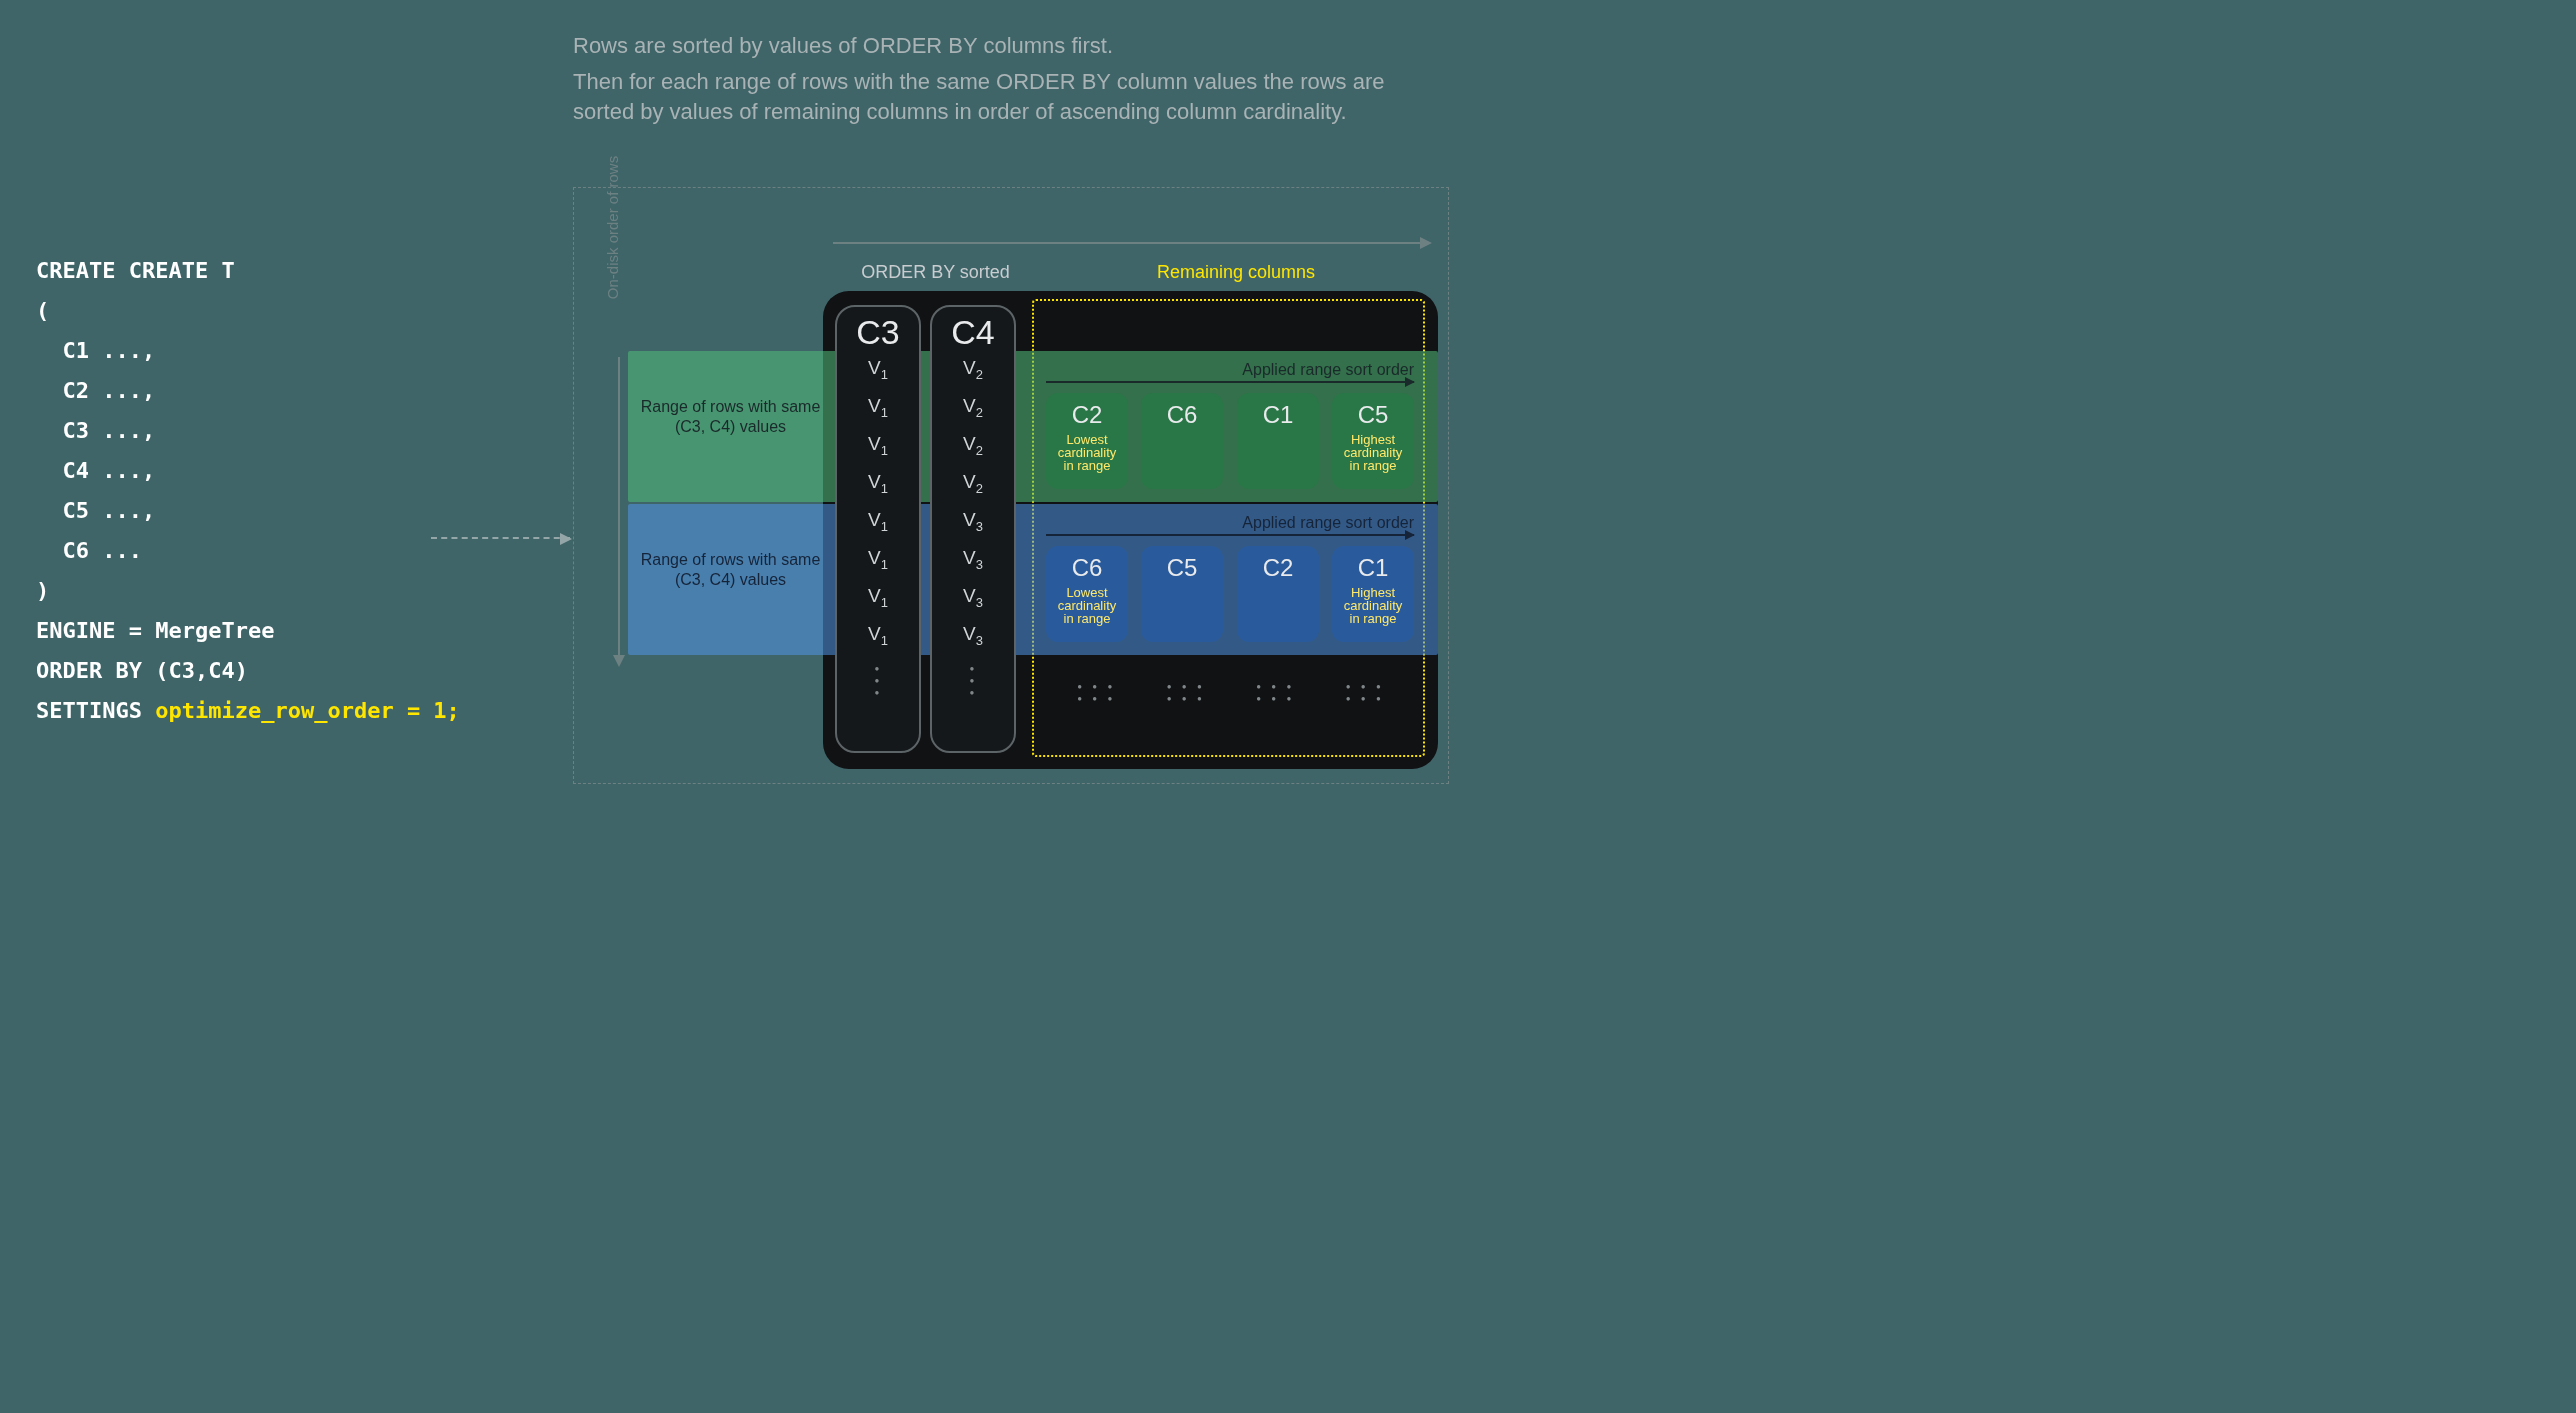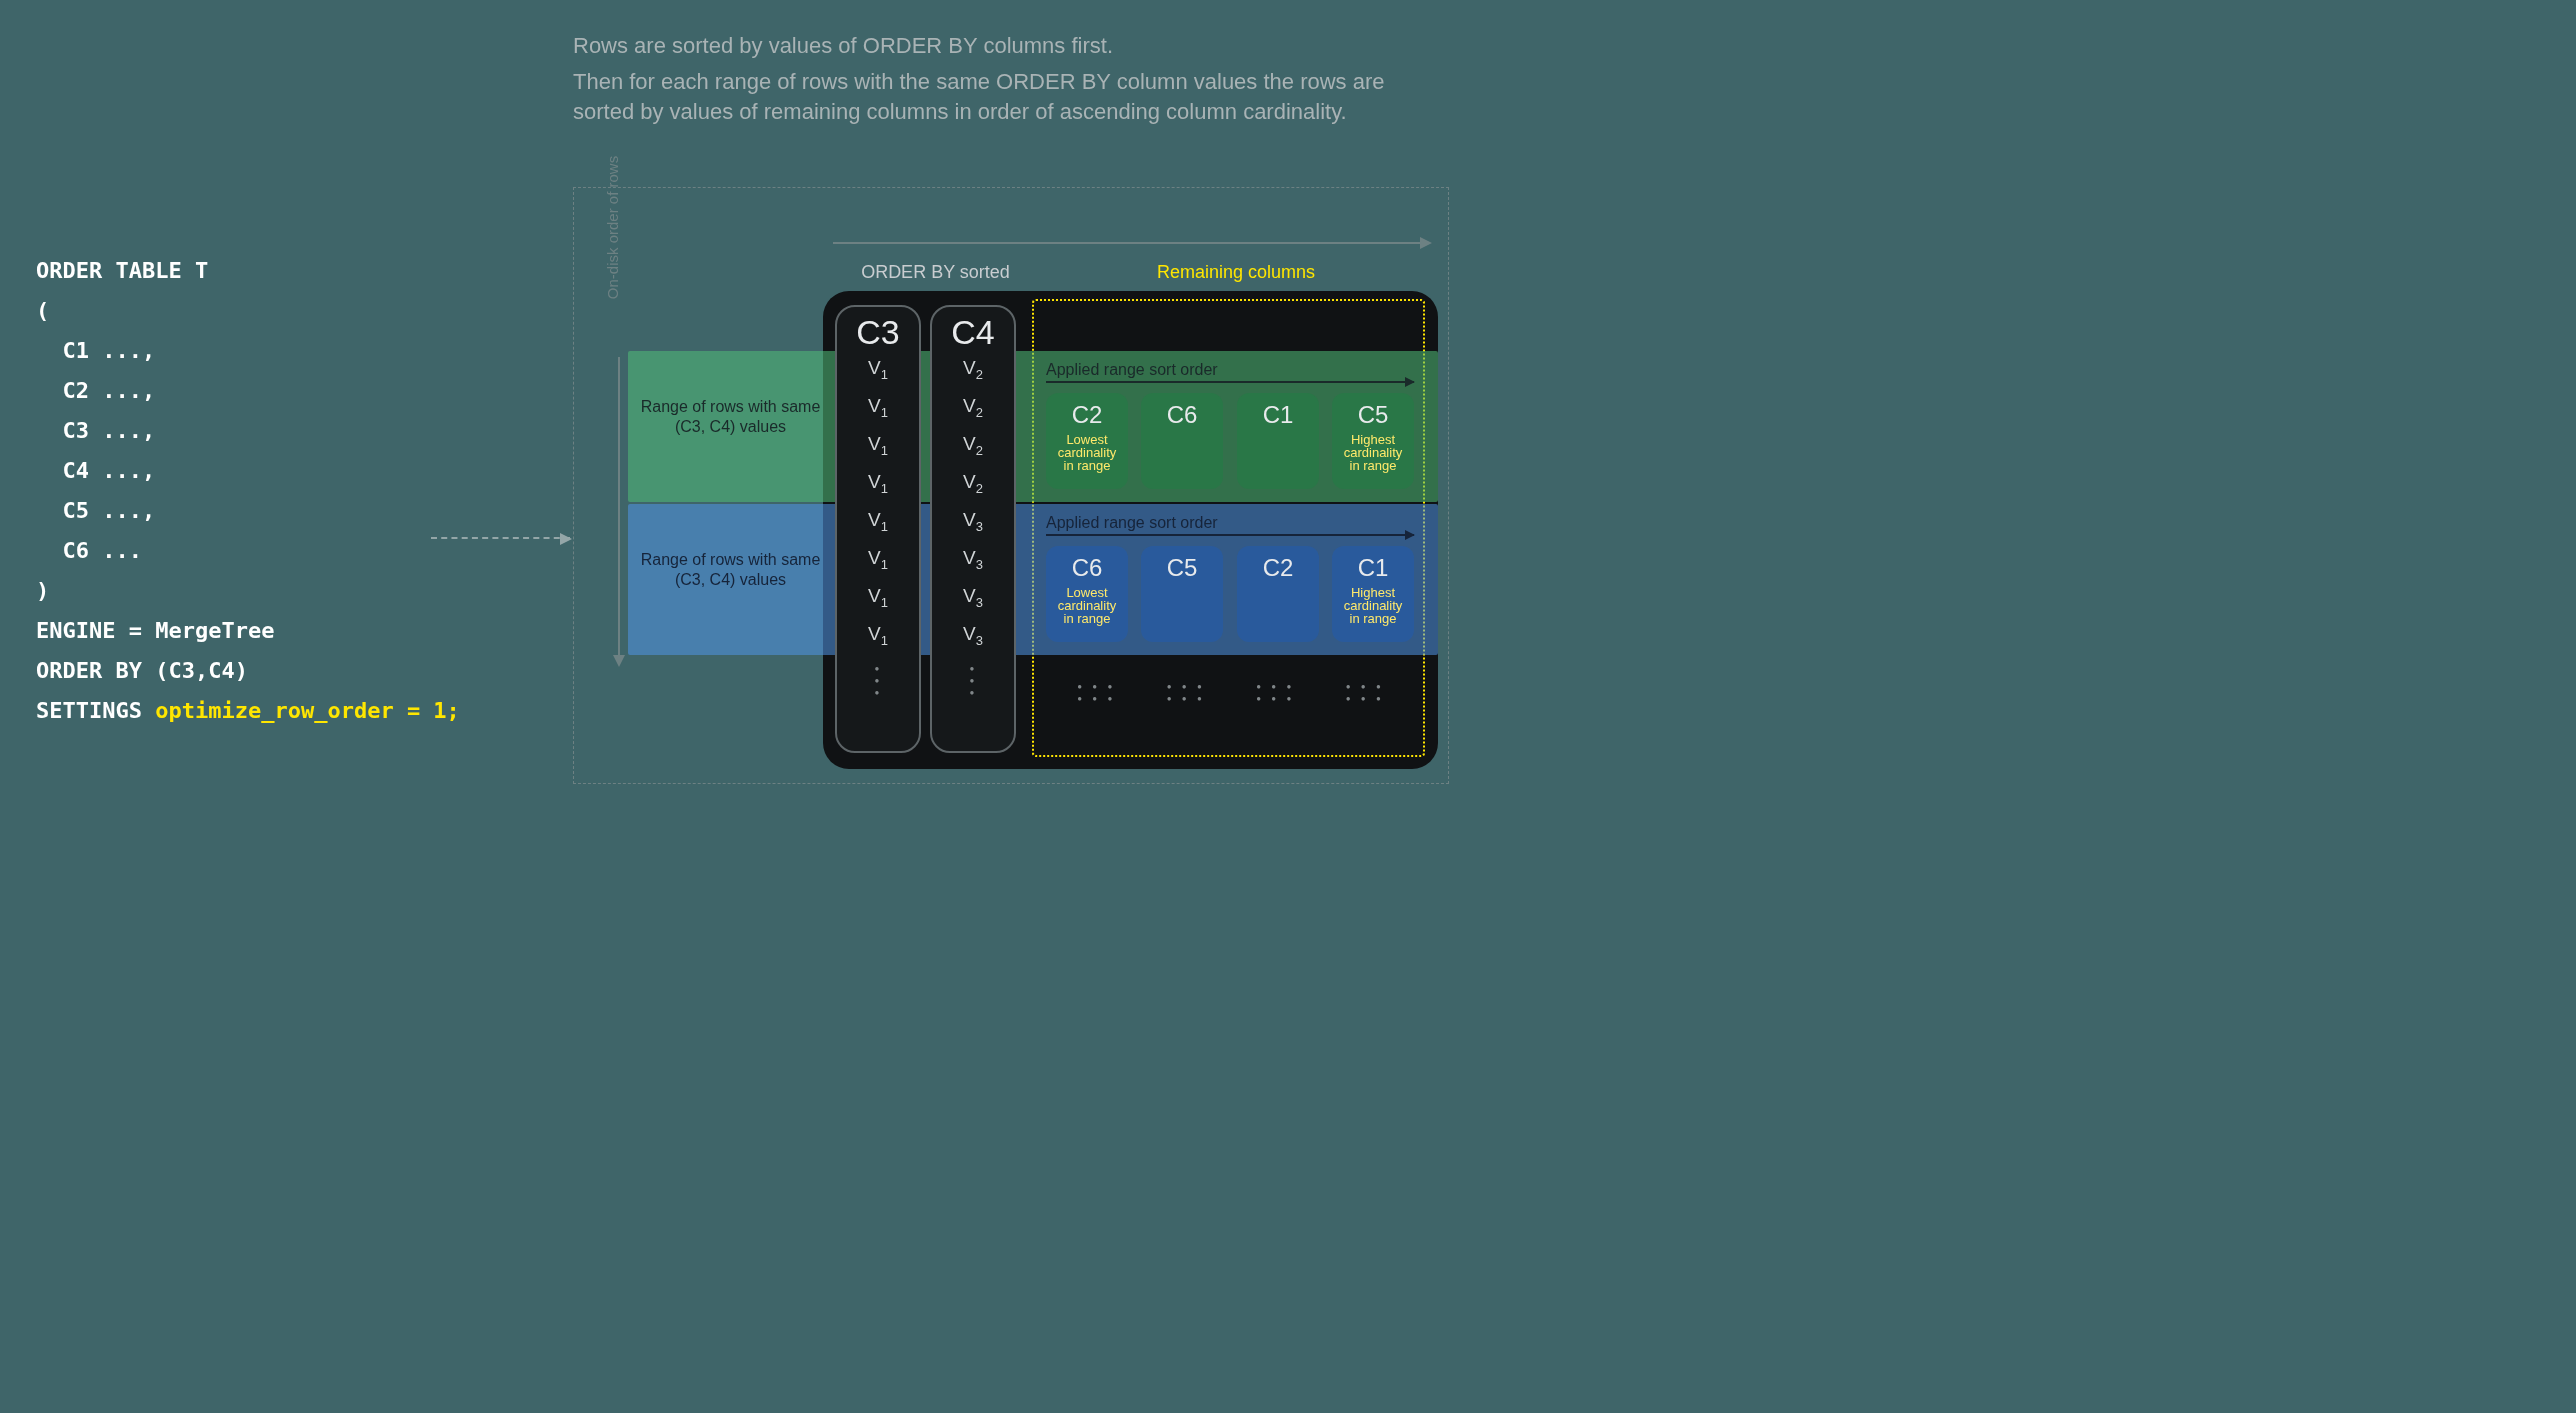--- a/index.html
+++ b/index.html
@@ -113,21 +113,21 @@
   .band.green { top: 60px; background: rgba(80,190,120,0.55); }
   .band.blue  { top: 213px; background: rgba(80,150,230,0.55); }
   .band .rlabel {
     position: absolute; left: 8px; top: 46px; width: 189px;
     text-align: center; font-size: 16px; color: #1a2a2a; line-height: 20px;
   }
   .band.blue .rlabel { color: #16243a; }
 
   .band .sort-label {
     position: absolute; left: 418px; top: 10px; width: 368px;
-    text-align: left; font-size: 16px; color: #1a2a2a;
+    text-align: right; font-size: 16px; color: #1a2a2a;
   }
   .band.blue .sort-label { color: #16243a; }
   .band .sort-arrow {
     position:absolute; left:418px; top:30px; width:368px; height:2px; background:#1a2a2a;
   }
   .band.blue .sort-arrow { background:#16243a; }
   .band .sort-arrow::after {
     content:""; position:absolute; right:-1px; top:-4px;
     border-left:10px solid #1a2a2a; border-top:5px solid transparent; border-bottom:5px solid transparent;
   }
@@ -157,21 +157,21 @@
     border-top: 2px dashed #94a6a8;
   }
   .link-arrow::after {
     content:""; position:absolute; right:-2px; top:-6px;
     border-left:12px solid #94a6a8; border-top:6px solid transparent; border-bottom:6px solid transparent;
   }
 </style>
 </head>
 <body>
 
-<pre class="code"><span>ORDER TABLE T</span>
+<pre class="code"><span>CREATE CREATE T</span>
 <span>(</span>
 <span>  C1 ...,</span>
 <span>  C2 ...,</span>
 <span>  C3 ...,</span>
 <span>  C4 ...,</span>
 <span>  C5 ...,</span>
 <span>  C6 ...</span>
 <span>)</span>
 <span>ENGINE = MergeTree</span>
 <span>ORDER BY (C3,C4)</span>

